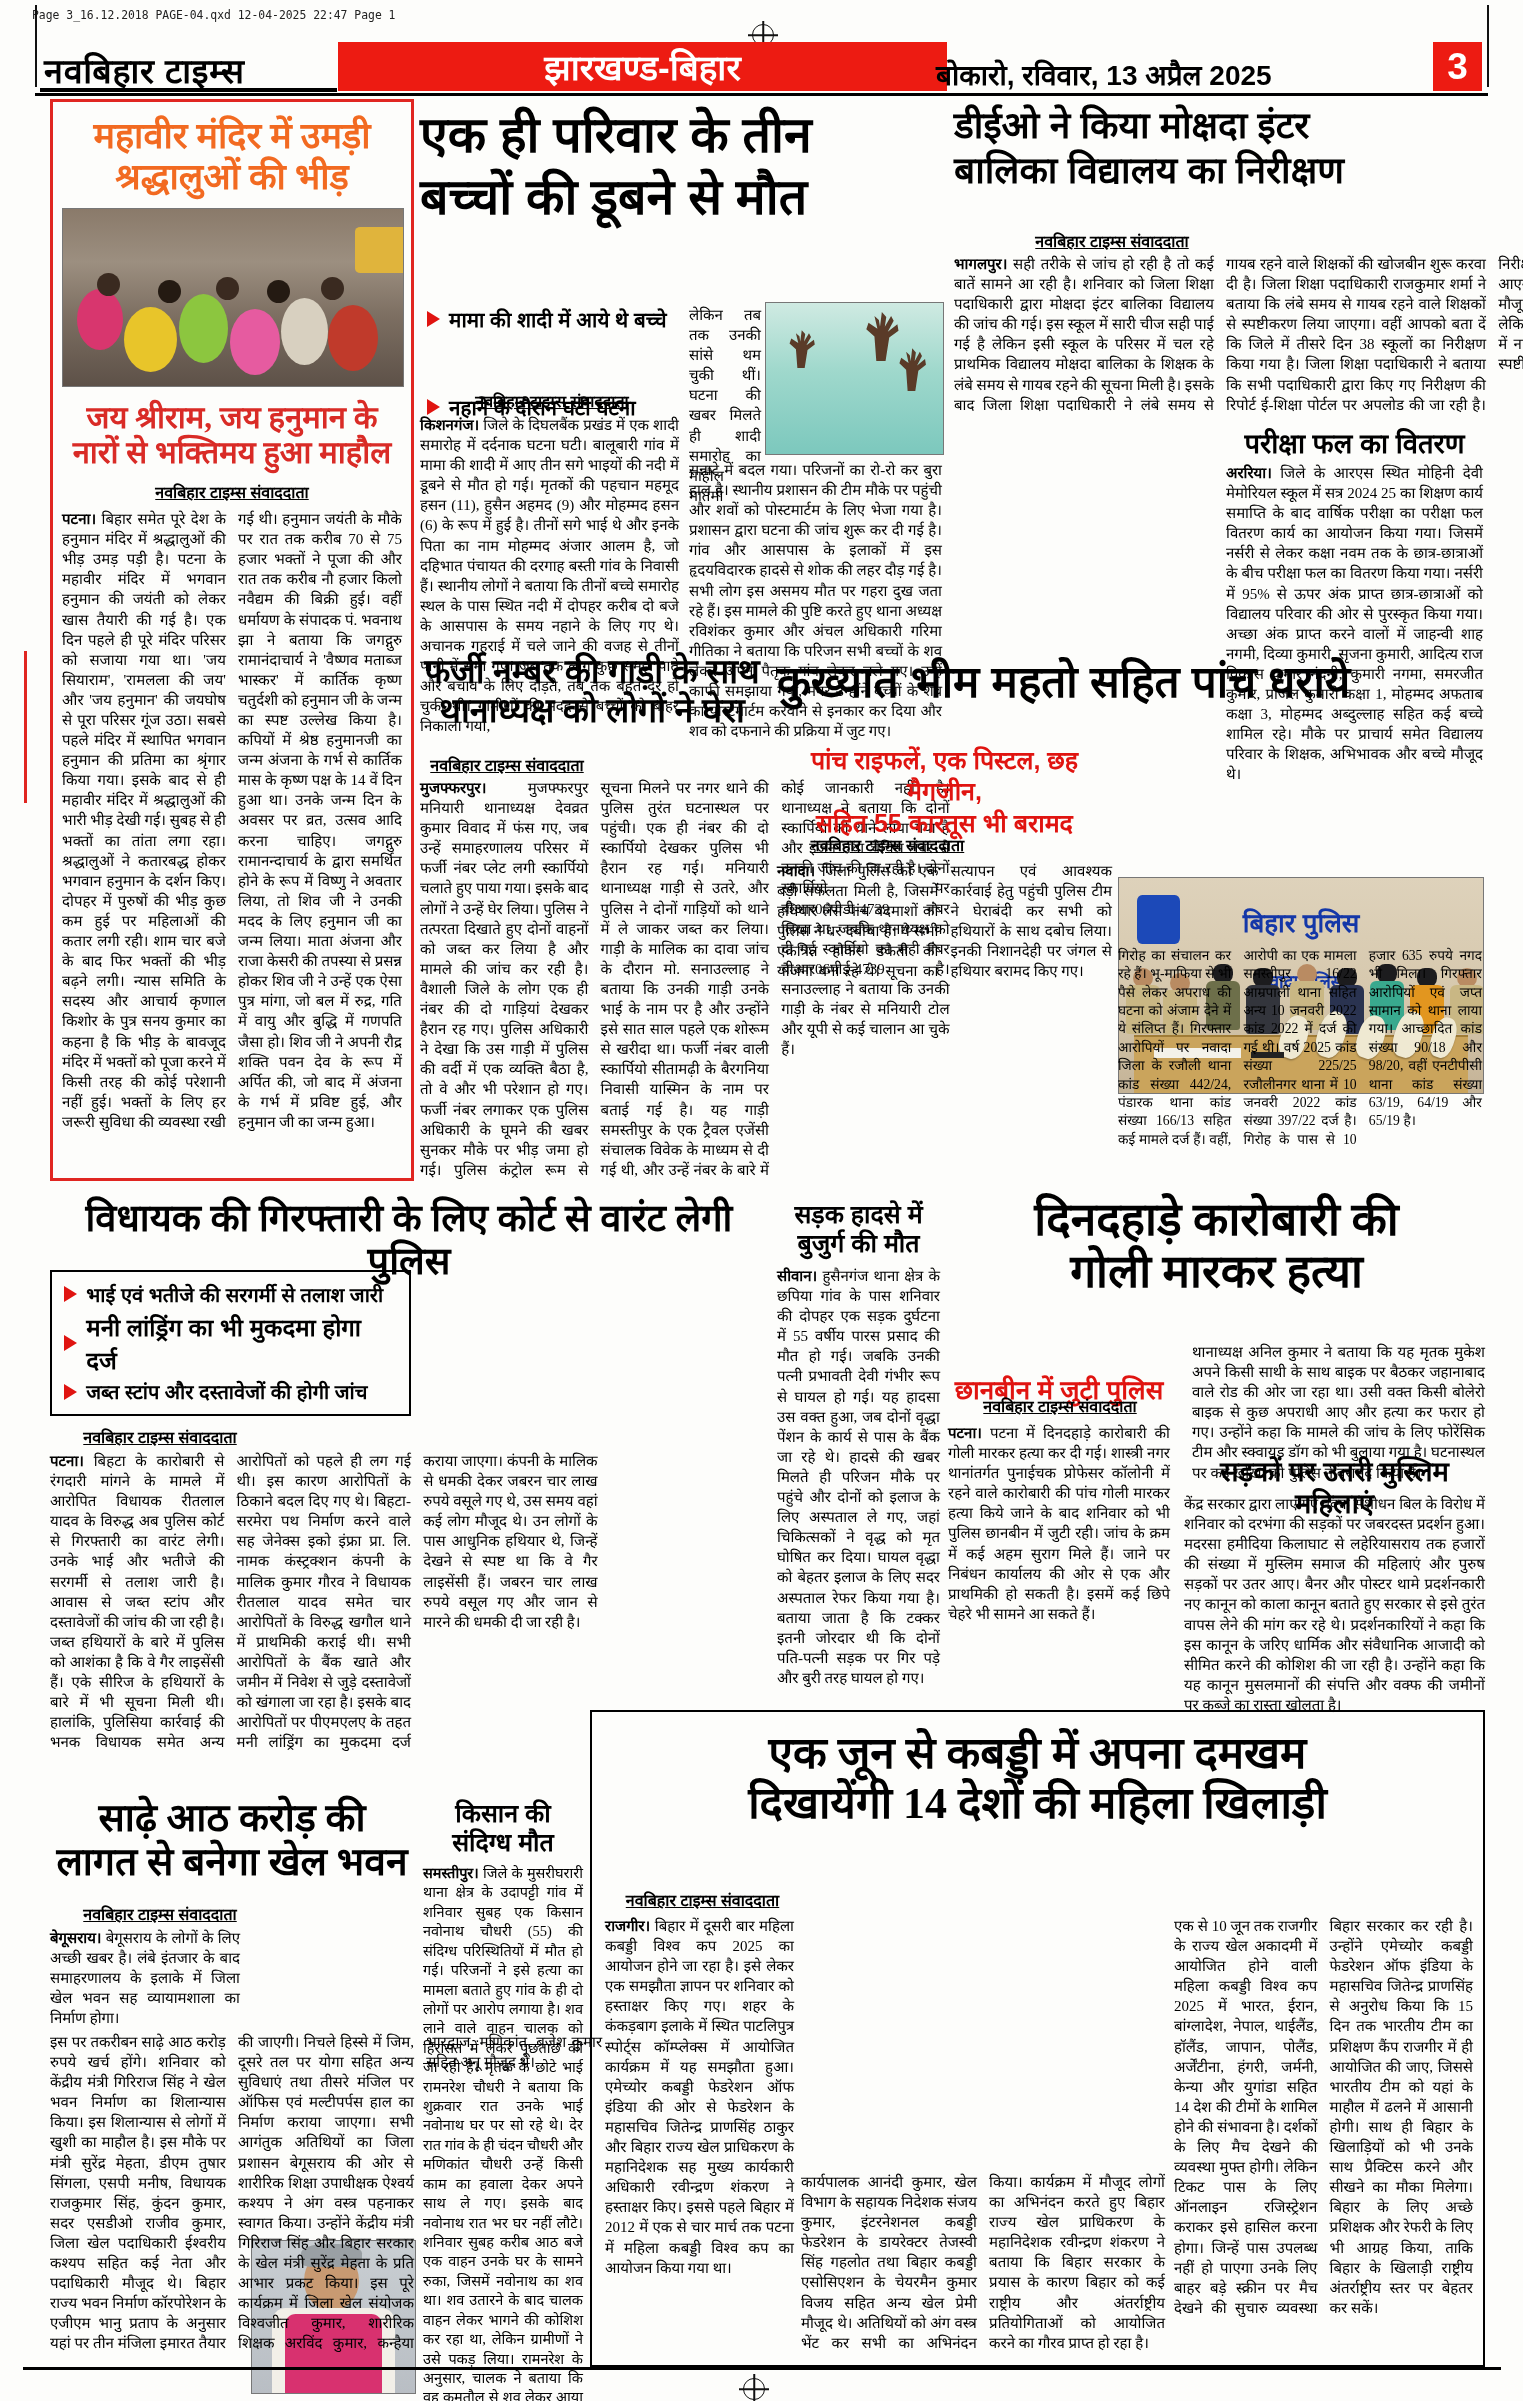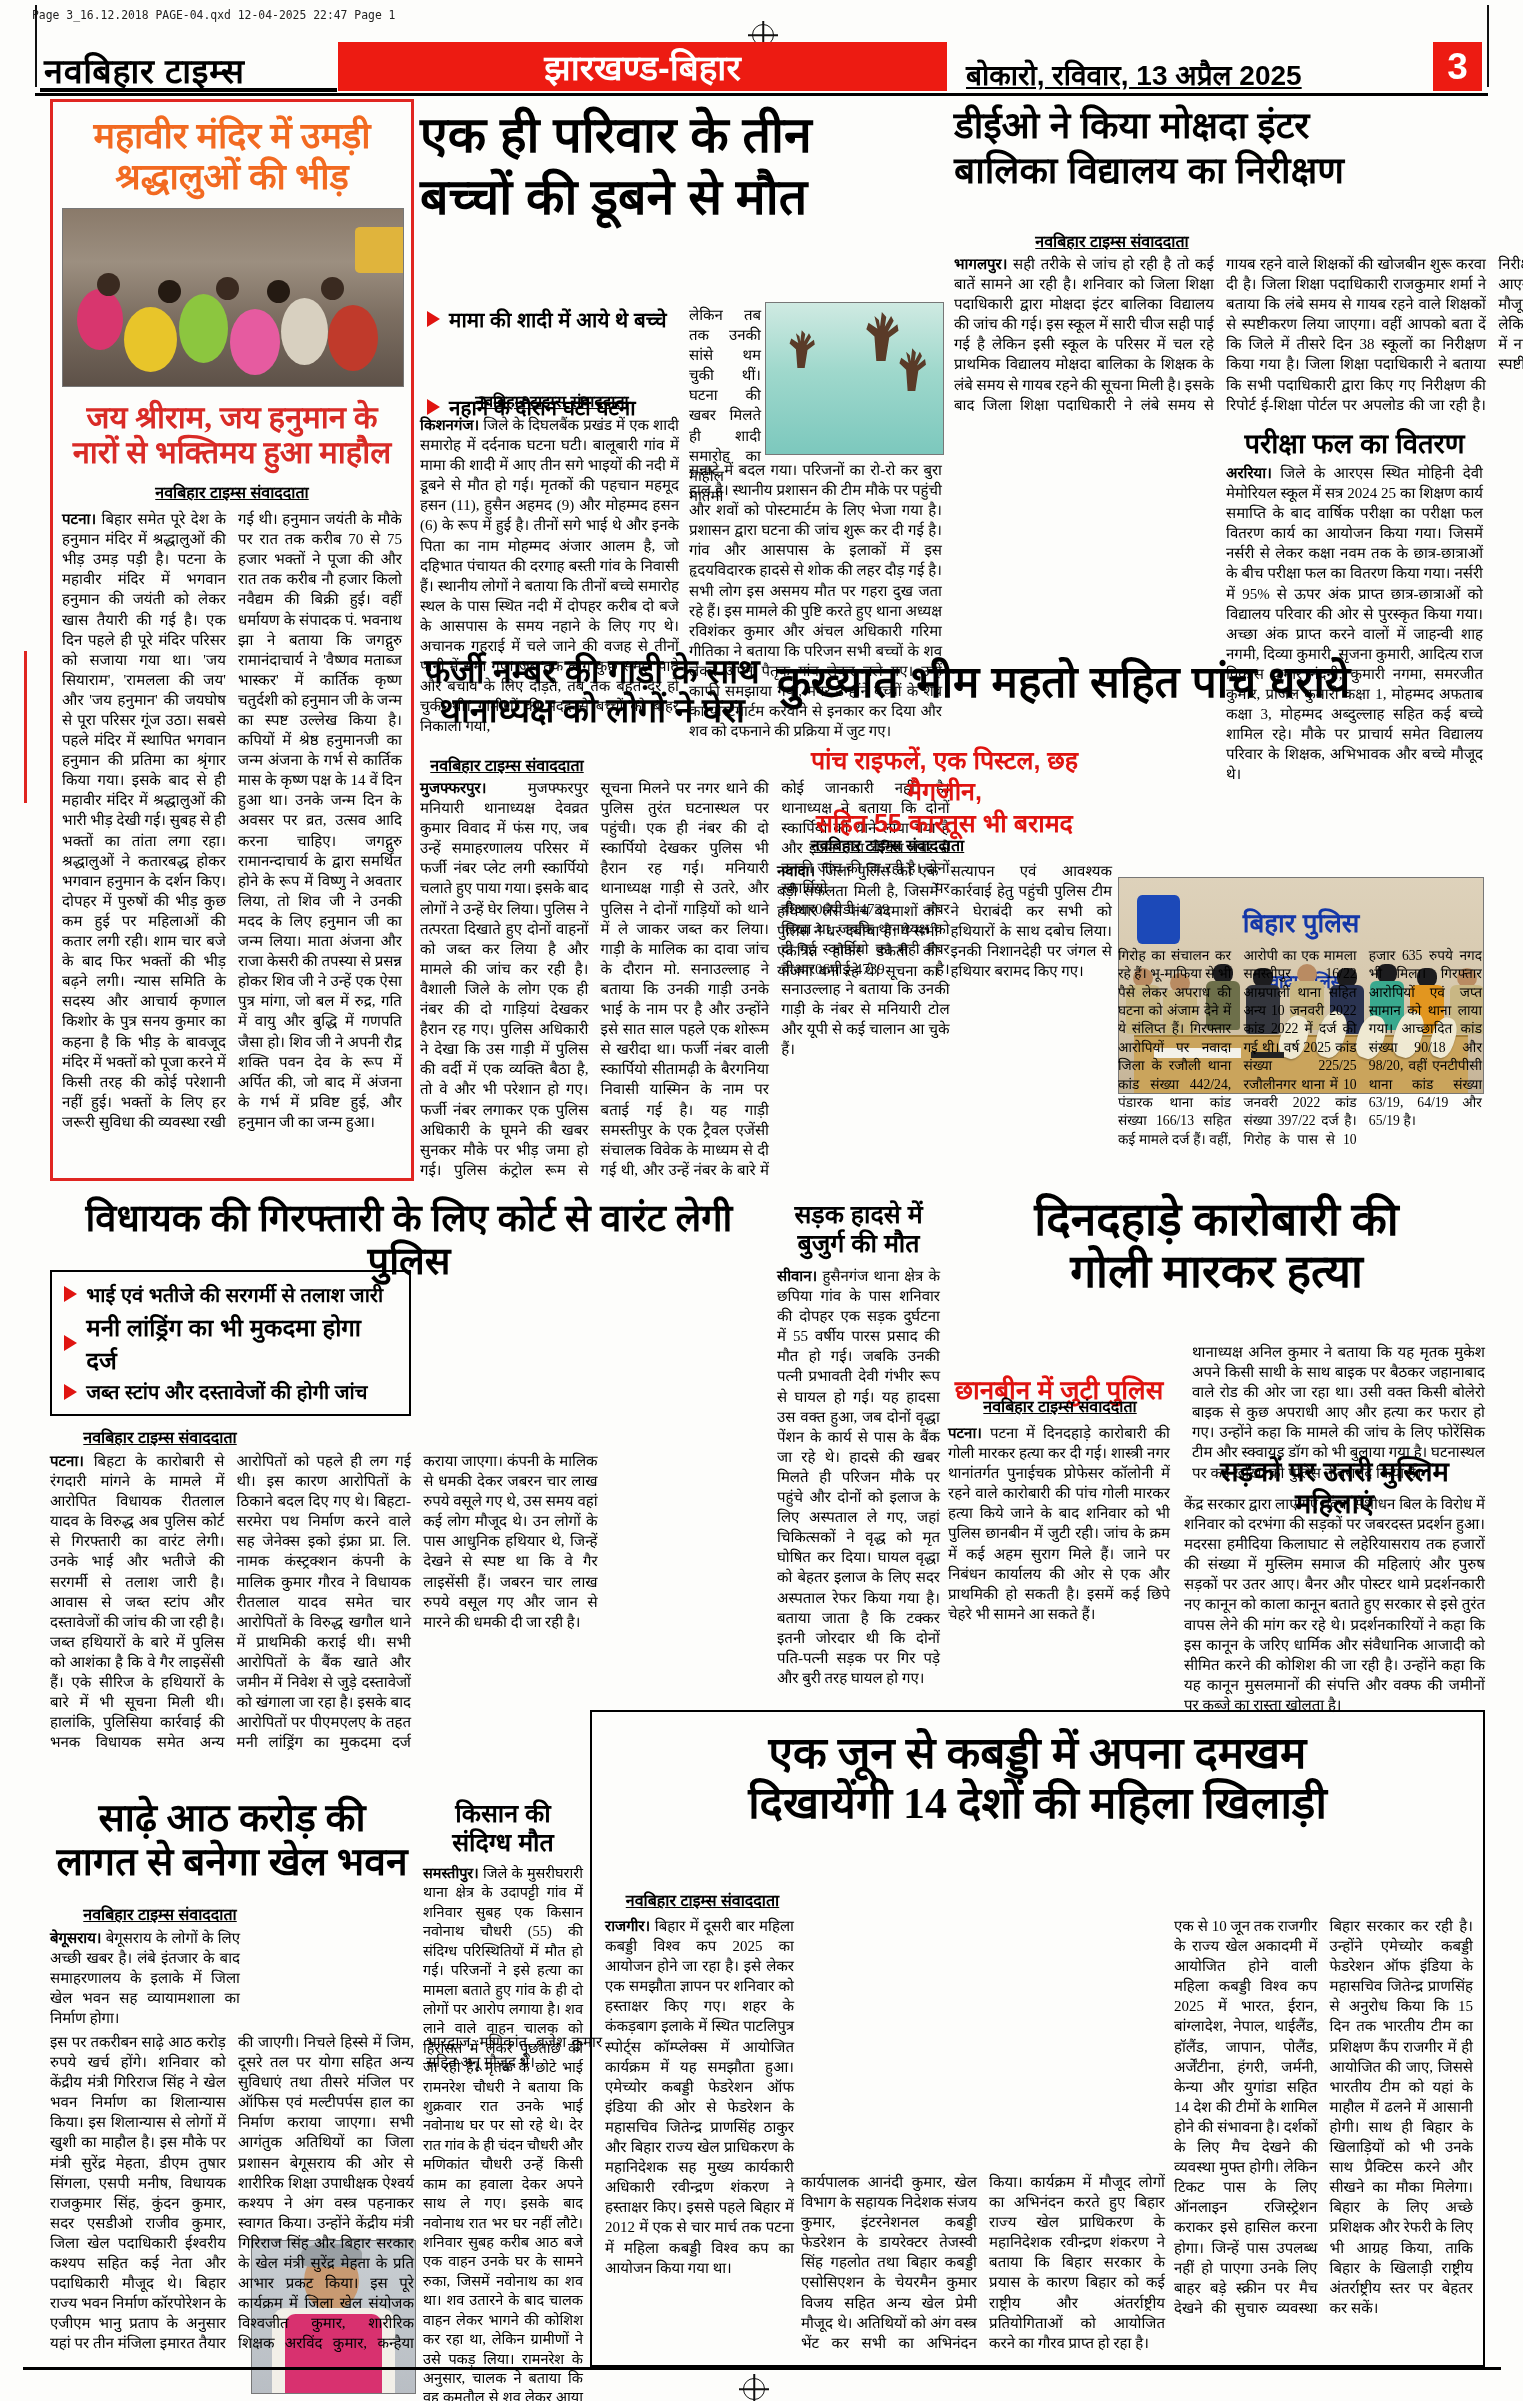--- a/index.html
+++ b/index.html
@@ -65,21 +65,21 @@
 <div class="page">
 
   <div class="abs printinfo" style="left:32px;top:7.6px;">Page 3_16.12.2018 PAGE-04.qxd  12-04-2025  22:47  Page 1</div>
   <div class="abs vtick" style="left:35px;top:4.6px;height:82px;"></div>
   <div class="abs vtick" style="left:1487px;top:4.6px;height:82px;"></div>
   <div class="abs regmark" style="left:752px;top:24.4px;"></div>
 
   <div class="abs paper-name" style="left:44px;top:47px;">नवबिहार टाइम्स</div>
   <div class="abs paper-underline" style="left:40px;top:88px;width:297px;"></div>
   <div class="abs section-bar" style="left:338px;top:42px;width:609px;height:49px;">झारखण्ड-बिहार</div>
-  <div class="abs edition" style="left:966px;top:55px;text-decoration:underline;">बोकारो, रविवार, 13 अप्रैल 2025</div>
+  <div class="abs edition" style="left:936px;top:55px;">बोकारो, रविवार, 13 अप्रैल 2025</div>
   <div class="abs pagenum-box" style="left:1433px;top:42px;width:49px;height:49px;">3</div>
   <div class="abs head-rule" style="left:35px;top:93px;width:1453px;"></div>
   <div class="abs redline" style="left:24.4px;top:651px;width:3px;height:152px;"></div>
 
   <div class="abs box-red" style="left:50px;top:99px;width:364px;height:1082px;padding:7.6px 9.1px;box-sizing:border-box;">
     <div class="hl orange" style="font-size:36px;margin-top:6.1px;">महावीर मंदिर में उमड़ी श्रद्धालुओं की भीड़</div>
     <div class="photo ph-temple" style="width:100%;height:177px;margin-top:10.7px;">
       <div class="blob" style="left:4%;top:45%;width:46px;height:61px;background:#d8366e;"></div>
       <div class="blob" style="left:18%;top:55%;width:53px;height:65px;background:#e8c52a;"></div>
       <div class="blob" style="left:34%;top:48%;width:49px;height:69px;background:#8cc63f;"></div>

